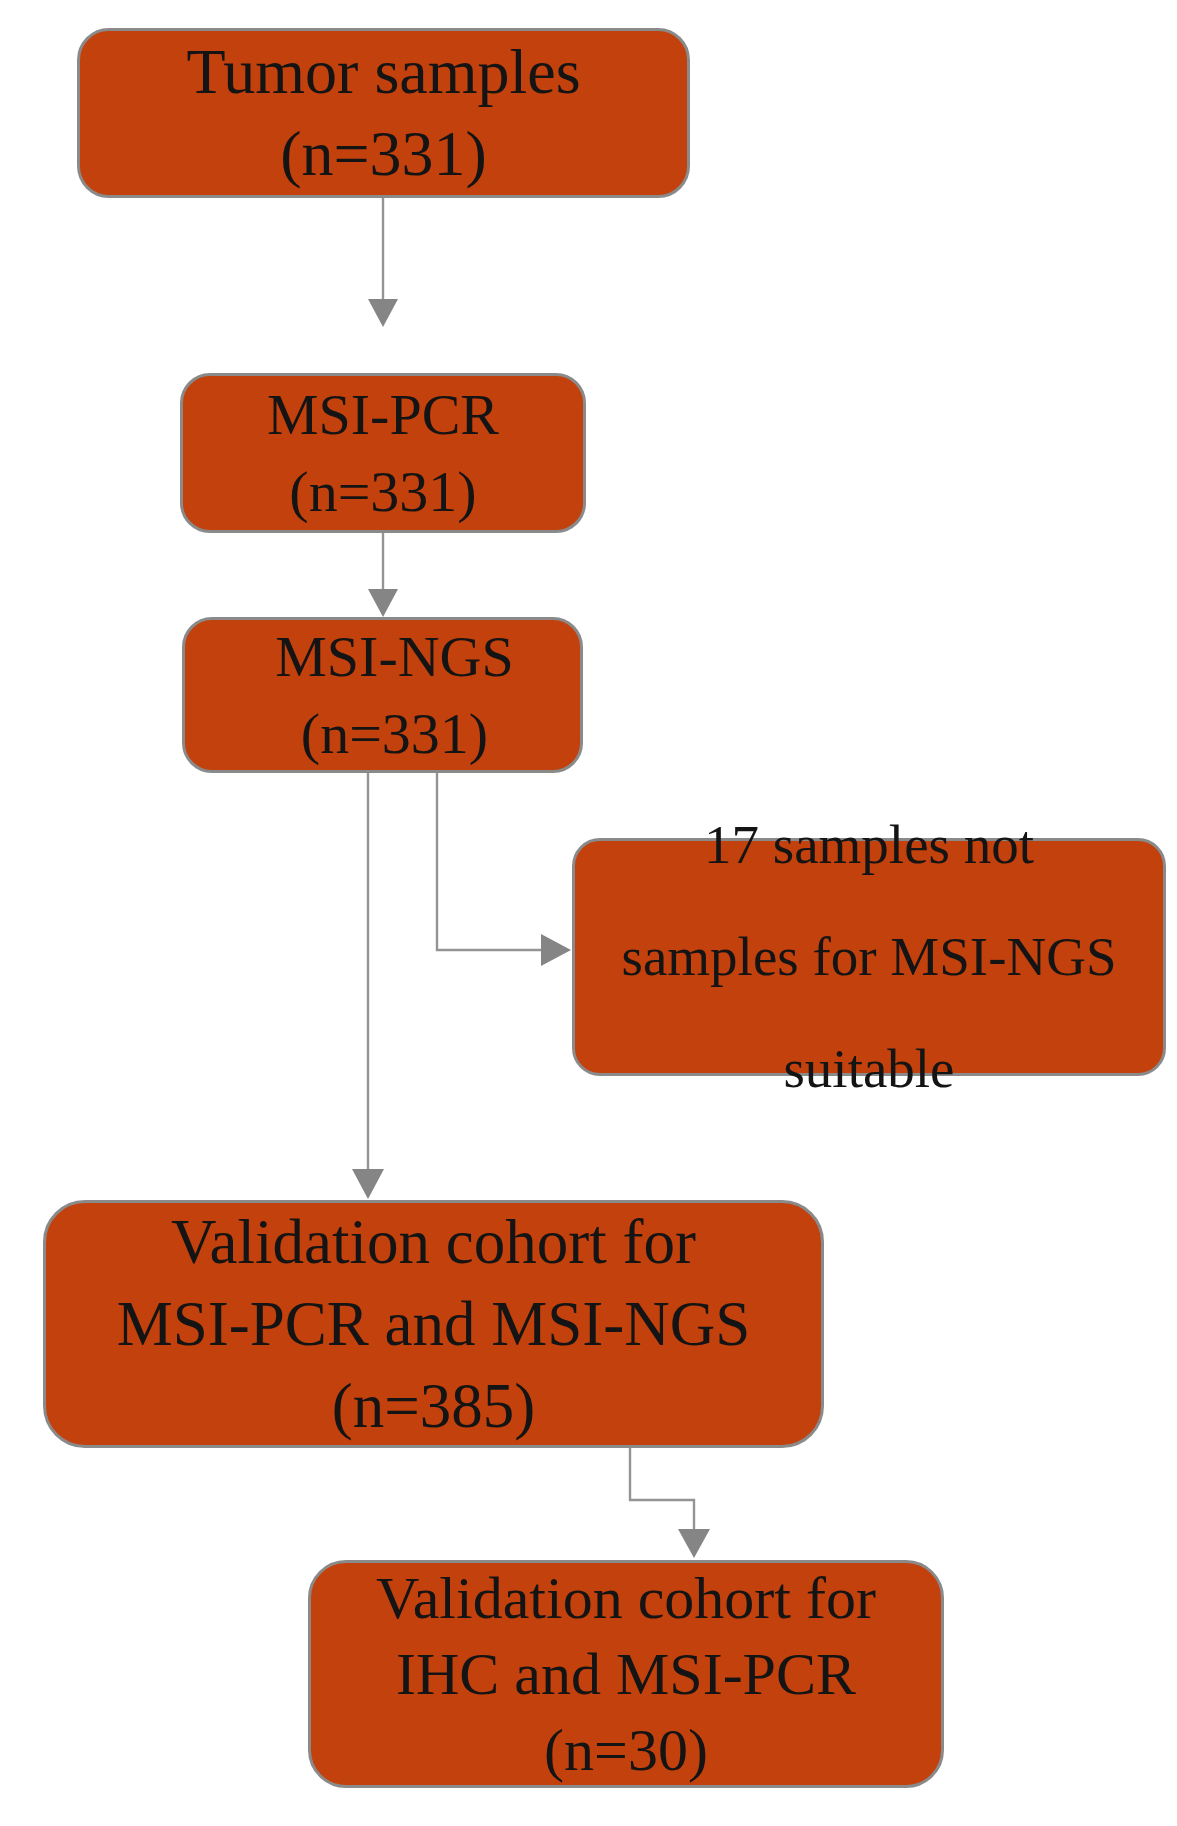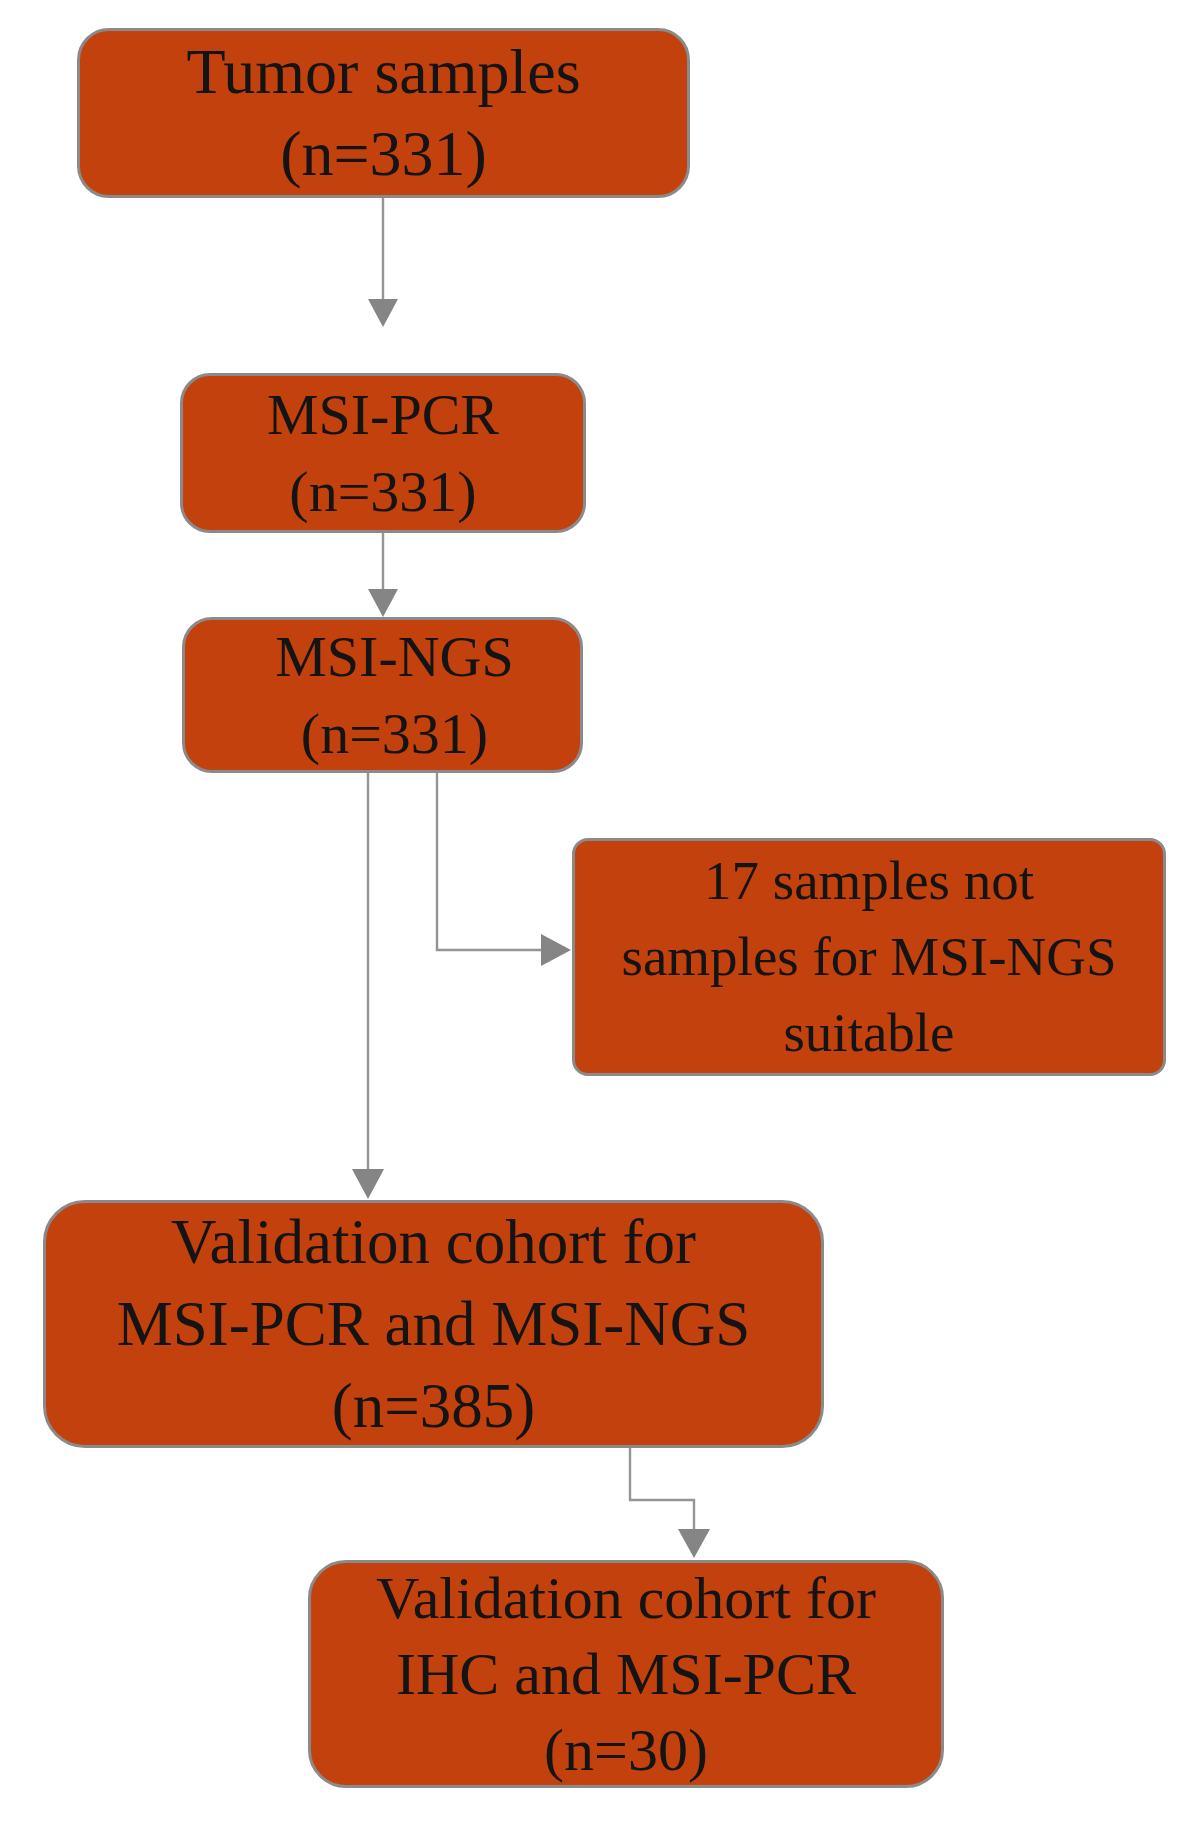--- a/index.html
+++ b/index.html
@@ -46,21 +46,21 @@
   #node-msi-pcr {
     left: 180px; top: 326px; width: 406px; height: 160px;
     border-radius: 30px; font-size: 58px; line-height: 77px; margin-top: 47px;
   }
   #node-msi-ngs {
     left: 182px; top: 617px; width: 401px; height: 156px;
     border-radius: 30px; font-size: 58px; line-height: 77px; padding-left: 24px;
   }
   #node-excluded {
     left: 572px; top: 838px; width: 594px; height: 238px;
-    border-radius: 16px; font-size: 55px; line-height: 76px;
+    border-radius: 28px; font-size: 55px; line-height: 76px; gap: 36px;
   }
   #node-validation-msi-pcr-ngs {
     left: 43px; top: 1200px; width: 781px; height: 248px;
     border-radius: 42px; font-size: 63px; line-height: 82px;
   }
   #node-validation-ihc-pcr {
     left: 308px; top: 1560px; width: 636px; height: 228px;
     border-radius: 38px; font-size: 60px; line-height: 76px;
   }
 </style>

